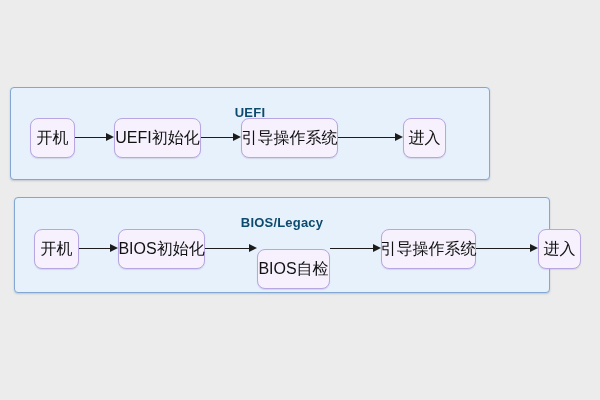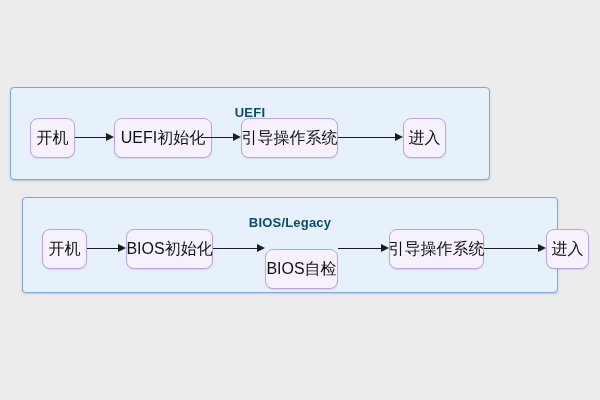--- a/index.html
+++ b/index.html
@@ -76,30 +76,30 @@
 </style>
 </head>
 <body>
 
 <div class="panel" style="left:10px; top:87px; width:480px; height:93px;">
   <div class="panel-title">UEFI</div>
 
   <div class="flow-node" style="left:19px; top:30px; width:45px;">开机</div>
   <div class="flow-arrow" style="left:64px; top:45px; width:39px;"></div>
 
-  <div class="flow-node" style="left:103px; top:30px; width:98px;">UEFI初始化</div>
+  <div class="flow-node" style="left:103px; top:30px; width:87px;">UEFI初始化</div>
   <div class="flow-arrow" style="left:190px; top:45px; width:40px;"></div>
 
   <div class="flow-node" style="left:230px; top:30px; width:97px;">引导操作系统</div>
   <div class="flow-arrow" style="left:327px; top:45px; width:65px;"></div>
 
   <div class="flow-node" style="left:392px; top:30px; width:43px;">进入</div>
 </div>
 
-<div class="panel" style="left:22px; top:197px; width:536px; height:96px;">
+<div class="panel" style="left:14px; top:197px; width:536px; height:96px;">
   <div class="panel-title">BIOS/Legacy</div>
 
   <div class="flow-node" style="left:19px; top:31px; width:45px;">开机</div>
   <div class="flow-arrow" style="left:64px; top:46px; width:39px;"></div>
 
   <div class="flow-node" style="left:103px; top:31px; width:87px;text-align:center;">BIOS初始化</div>
   <div class="flow-arrow" style="left:190px; top:46px; width:52px;"></div>
 
   <div class="flow-node" style="left:242px; top:31px; width:73px;margin-top:20px;">BIOS自检</div>
   <div class="flow-arrow" style="left:315px; top:46px; width:51px;"></div>

